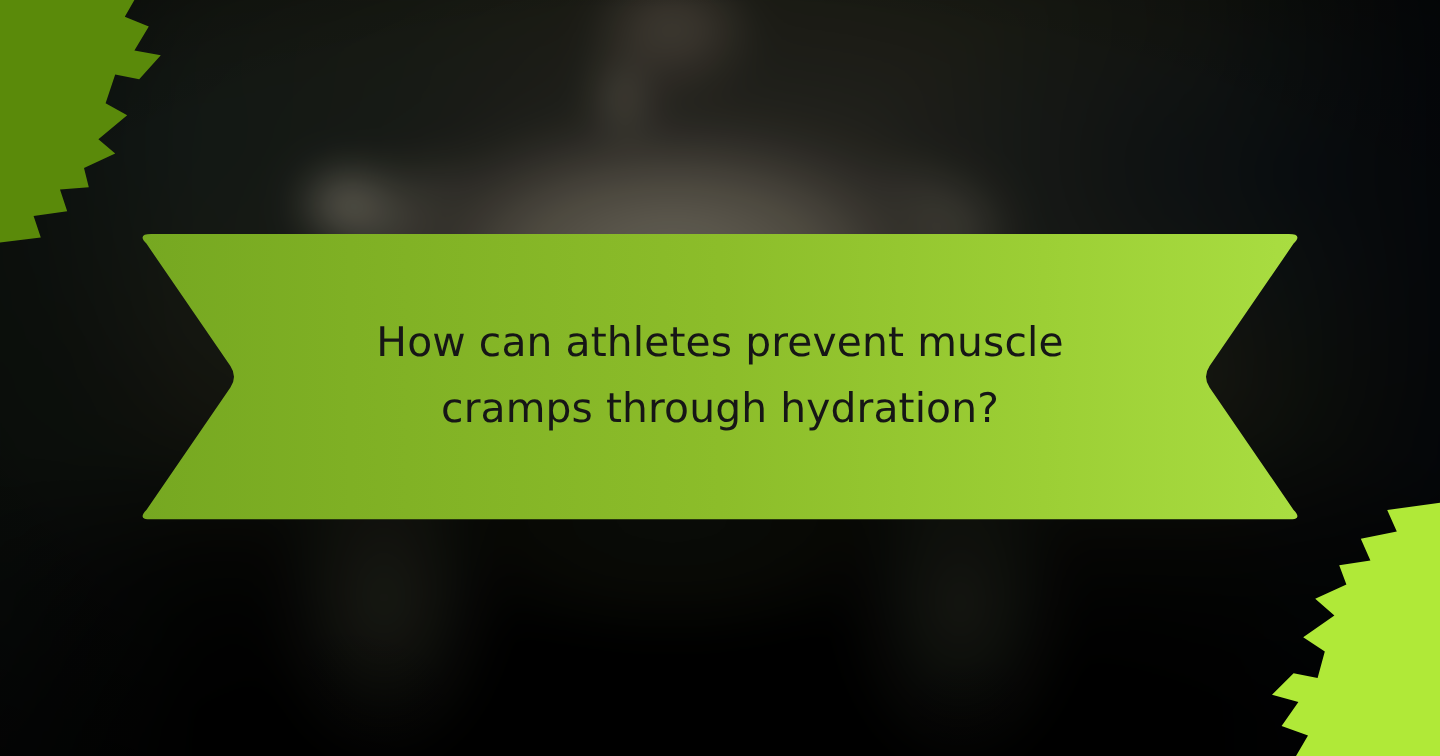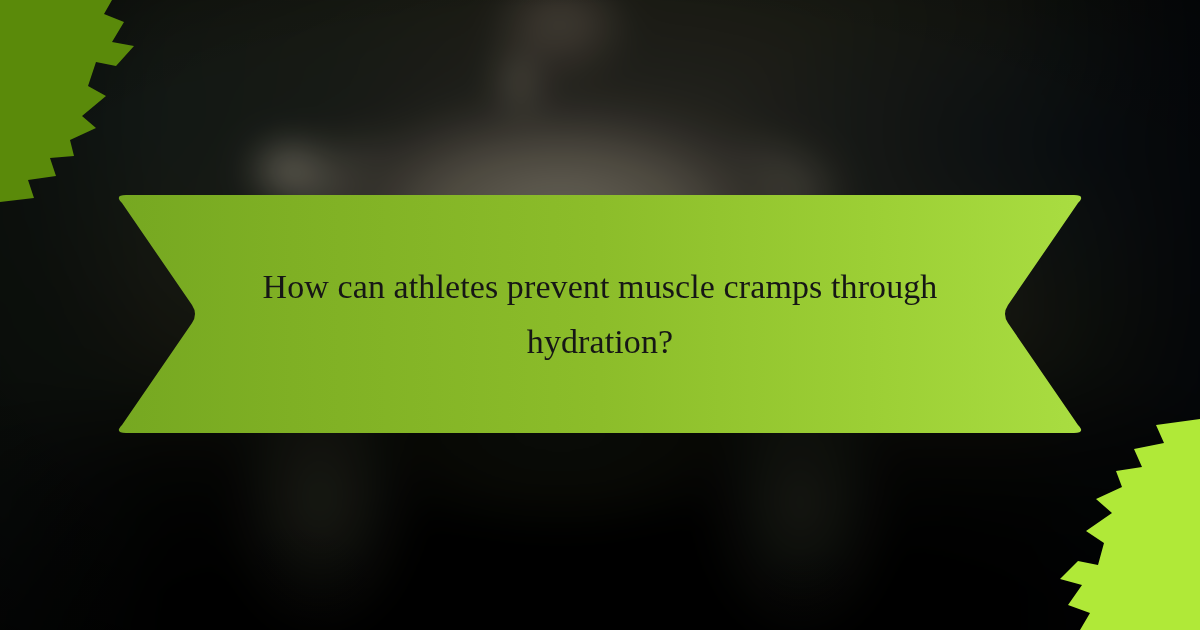--- a/index.html
+++ b/index.html
@@ -67,21 +67,21 @@
 
   
   .ribbon{
     position:absolute;left:108px;top:195px;width:984px;height:238px;
   }
   .ribbon .shape{position:absolute;inset:0;}
   .ribbon .shape svg{display:block;width:100%;height:100%;}
   .ribbon .content{
     position:absolute;inset:0;
     display:flex;align-items:center;justify-content:flex-end;
-    padding:0 148px;box-sizing:border-box;font-family:Liberation Serif, serif;
+    padding:0 148px;box-sizing:border-box;
   }
   .title{
     margin:0;
     font-size:34px;
     line-height:55px;
     font-weight:400;
     color:#161616;
     text-align:center;
     letter-spacing:.1px;
     max-width:700px;

